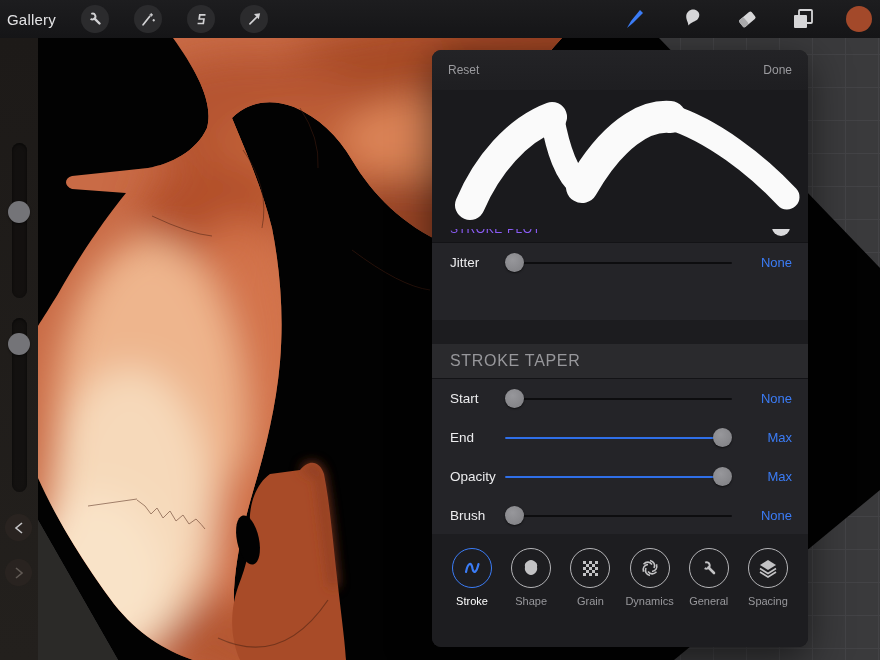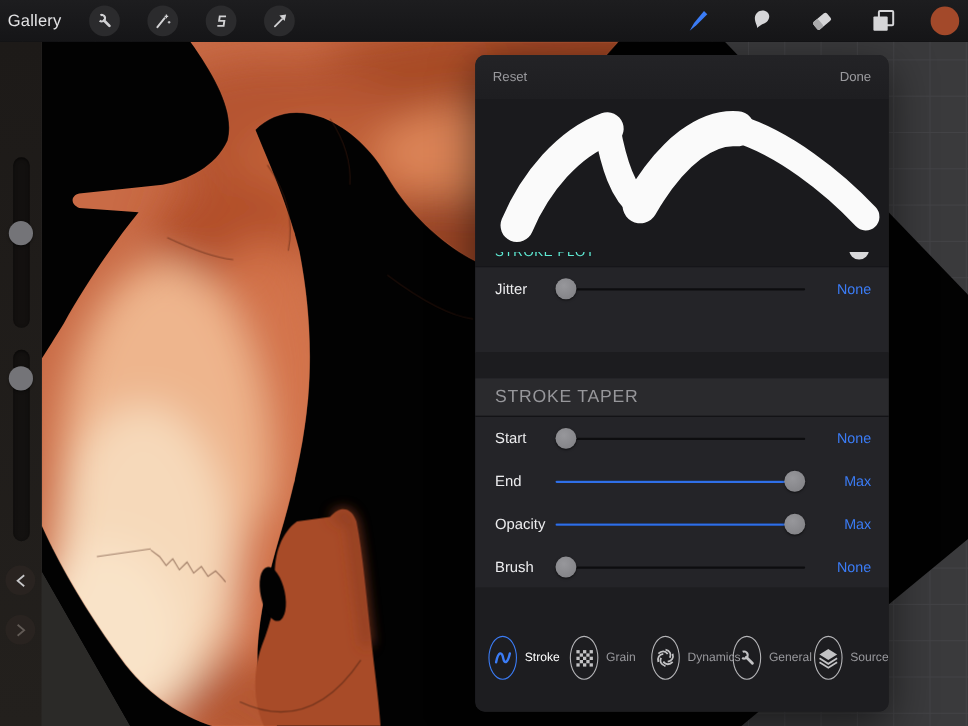--- a/index.html
+++ b/index.html
@@ -42,21 +42,21 @@
     background:#202023;border-radius:9px;box-shadow:0 12px 40px rgba(0,0,0,.55);
     overflow:hidden;z-index:25;}
   .p-head{position:relative;height:40px;display:flex;align-items:center;
     justify-content:space-between;padding:0 16px;
     background:linear-gradient(#232326,#1e1e21);}
   .p-btn{color:#9a9a9e;font-size:12px;}
   .p-title{position:absolute;left:0;right:0;text-align:center;color:#fff;
     font-size:19px;font-weight:bold;font-style:italic;letter-spacing:.2px;}
   .preview{position:absolute;left:0;top:40px;width:376px;height:152px;background:#1a1a1d;}
   .clip-row{position:absolute;left:0;bottom:0;height:13px;width:100%;overflow:hidden;}
-  .clip-label{position:absolute;top:-7px;left:18px;font-size:12px;color:#5eead4;letter-spacing:.6px;}
+  .clip-label{position:absolute;top:-7px;left:18px;font-size:12px;color:#8b5cf6;letter-spacing:.6px;}
   .clip-knob{position:absolute;top:-11px;right:18px;width:18px;height:18px;border-radius:50%;background:#d9d9db;}
 
   .rows{position:absolute;left:0;width:376px;background:#242428;border-top:1px solid rgba(0,0,0,.45);}
   .rows1{top:192px;height:78px;}
   .gap{position:absolute;left:0;top:270px;width:376px;height:24px;background:#1c1c1f;}
   .sec-head{position:absolute;left:0;top:294px;width:376px;height:34px;background:#2a2a2d;
     display:flex;align-items:center;color:#97979b;font-size:16px;letter-spacing:.7px;padding-left:18px;box-sizing:border-box;}
   .rows2{top:328px;height:156px;}
   .filler{position:absolute;left:0;top:484px;width:376px;height:113px;background:#1d1d20;}
 
@@ -66,21 +66,21 @@
   .track{position:absolute;left:73px;width:227px;height:2px;background:#0d0d0f;border-radius:1px;top:50%;margin-top:-1px;}
   .fill{position:absolute;left:0;top:0;height:2px;background:#2f6fe8;border-radius:1px;
     width:calc((100% - 19px) * var(--p) / 100 + 10px);}
   .knob{position:absolute;top:50%;margin-top:-9.5px;width:19px;height:19px;border-radius:50%;
     background:radial-gradient(circle at 40% 35%,#97979b,#7e7e82);
     left:calc((100% - 19px) * var(--p) / 100);box-shadow:0 1px 2px rgba(0,0,0,.6);}
 
   
   .tabbar{position:absolute;left:0;bottom:0;width:376px;height:113px;display:flex;
     justify-content:space-between;padding:14px 12px 0 12px;box-sizing:border-box;}
-  .tab{width:56px;display:flex;flex-direction:row;align-items:center;gap:7px;text-align:right;}
+  .tab{width:56px;display:flex;flex-direction:column;align-items:center;gap:7px;text-align:right;}
   .tab-ring{width:40px;height:40px;border-radius:50%;border:1.5px solid #b4b4b7;
     display:flex;align-items:center;justify-content:center;box-sizing:border-box;}
   .tab-label{font-size:11px;color:#98989c;}
   .tab.active .tab-ring{border-color:#3b7cf6;}
   .tab.active .tab-label{color:#fff;}
 </style>
 </head>
 <body>
 
 <div id="app">
@@ -292,20 +292,28 @@
         <div class="tab-ring">
             <svg width="24" height="24" viewBox="0 0 24 24">
           <path d="M6,16 C8,6 11.5,6 12.5,12.5 C13.5,18 16.5,17 18.5,8" fill="none" stroke="#3b7cf6" stroke-width="2.2" stroke-linecap="round"></path>
         </svg>
           </div>
         <span class="tab-label">Stroke</span>
       </div>
       <div class="tab">
         <div class="tab-ring">
             <svg width="24" height="24" viewBox="0 0 24 24">
+          <path d="M9,5 Q12,3 15,5 Q19,7 18,11 Q19,15 15,18 Q12,20 9,18 Q5,15 6,11 Q5,7 9,5 Z" fill="#c2c2c4"></path>
+        </svg>
+          </div>
+        <span class="tab-label">Shape</span>
+      </div>
+      <div class="tab">
+        <div class="tab-ring">
+            <svg width="24" height="24" viewBox="0 0 24 24">
           <g fill="#c2c2c4">
             <rect x="5" y="5" width="3" height="3"></rect>
                 <rect x="11" y="5" width="3" height="3"></rect>
                 <rect x="17" y="5" width="3" height="3"></rect>
             <rect x="8" y="8" width="3" height="3"></rect>
                 <rect x="14" y="8" width="3" height="3"></rect>
             <rect x="5" y="11" width="3" height="3"></rect>
                 <rect x="11" y="11" width="3" height="3"></rect>
                 <rect x="17" y="11" width="3" height="3"></rect>
             <rect x="8" y="14" width="3" height="3"></rect>
@@ -343,18 +351,18 @@
         <span class="tab-label">General</span>
       </div>
       <div class="tab">
         <div class="tab-ring">
             <svg width="24" height="24" viewBox="0 0 24 24">
           <path d="M12,4 L20,9 L12,14 L4,9 Z" fill="#c2c2c4"></path>
           <path d="M4,12.5 L12,17.5 L20,12.5" fill="none" stroke="#c2c2c4" stroke-width="1.6"></path>
           <path d="M4,16 L12,21 L20,16" fill="none" stroke="#c2c2c4" stroke-width="1.6"></path>
         </svg>
           </div>
-        <span class="tab-label">Source</span>
+        <span class="tab-label">Spacing</span>
       </div>
     </div>
   </div>
 
 </div>
 
 </body></html>

